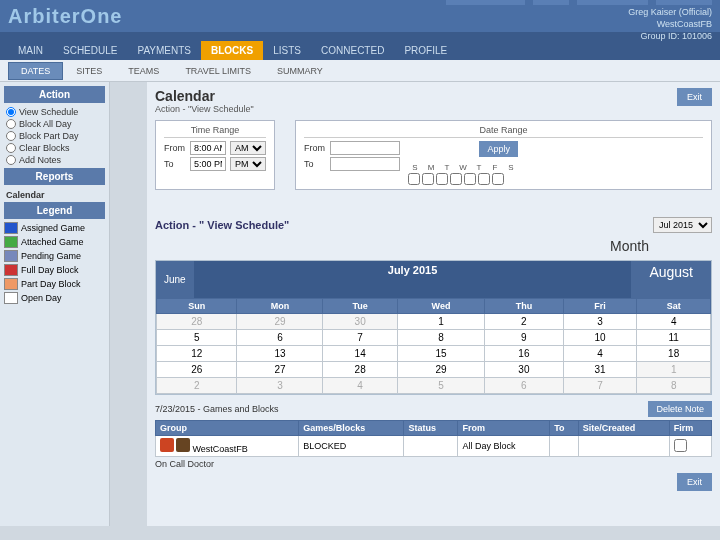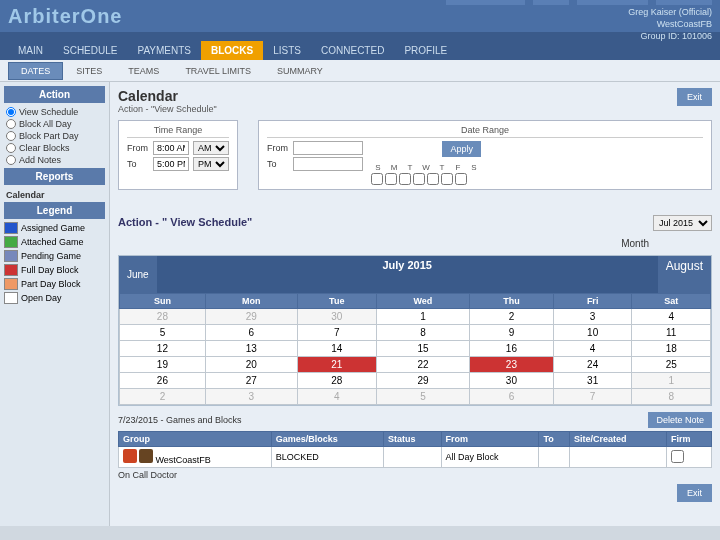--- a/index.html
+++ b/index.html
@@ -17,21 +17,21 @@
     .nav-bar { background: #3a5a8a; height: 28px; display: flex; align-items: flex-end; padding-left: 8px; }
     .nav-item { color: #cde; font-size: 10px; padding: 4px 10px; cursor: pointer; text-transform: uppercase; background: transparent; border: none; }
     .nav-item.active { background: #f0a000; color: white; font-weight: bold; padding-bottom: 4px; }
 
     
     .sub-nav { background: #e8eef5; height: 22px; display: flex; align-items: center; padding-left: 8px; border-bottom: 1px solid #c0c8d0; }
     .sub-nav-item { font-size: 9px; color: #555; padding: 3px 12px; cursor: pointer; text-transform: uppercase; border: 1px solid transparent; }
     .sub-nav-item.active { background: #6a8cba; color: white; border-color: #4a6c9a; }
 
     
-    .main-layout { display: flex; height: 444px; }
+    .main-layout { display: flex; height: 444px; gap: 37px; }
 
     
     .sidebar { width: 110px; background: #e0e8f0; border-right: 1px solid #c0c8d0; padding: 4px; flex-shrink: 0; }
     .sidebar-section { background: #5a7aaa; color: white; font-size: 10px; font-weight: bold; text-align: center; padding: 3px; margin-bottom: 3px; }
     .radio-group { margin-bottom: 2px; }
     .radio-item { display: flex; align-items: center; gap: 3px; font-size: 9px; color: #333; padding: 1px 2px; }
     .radio-item input { width: 10px; height: 10px; }
     .legend-section { margin-top: 0; }
     .legend-item { display: flex; align-items: center; gap: 3px; font-size: 9px; margin-bottom: 2px; }
     .legend-color { width: 14px; height: 12px; border: 1px solid #888; flex-shrink: 0; }
@@ -62,29 +62,29 @@
     .day-labels { display: flex; gap: 2px; font-size: 8px; color: #555; margin-top: 2px; }
     .day-labels span { width: 14px; text-align: center; }
     .day-checks { display: flex; gap: 2px; margin-top: 1px; }
     .day-checks input { width: 12px; height: 12px; }
 
     
     .action-header { font-size: 11px; font-weight: bold; color: #336; margin-bottom: 4px; }
 
     
     .month-nav { display: flex; justify-content: flex-end; align-items: center; gap: 4px; margin-bottom: 3px; }
-    .month-label-sm { font-size: 10px; color: #333; margin-top: 42px; }
+    .month-label-sm { font-size: 14px; color: #333; margin-top: 42px; }
     .month-select { font-size: 9px; border: 1px solid #aaa; padding: 1px; }
 
     
     .cal-outer { border: 1px solid #b0c0d0; background: white; }
     .cal-month-header { display: flex; background: #3a5a8a; color: white; }
     .cal-prev { padding: 13px 8px; font-size: 10px; cursor: pointer; background: #4a6a9a; }
     .cal-month-title { flex: 1; text-align: center; font-size: 11px; font-weight: bold; padding: 3px; }
-    .cal-next { padding: 3px 8px; font-size: 12px; cursor: pointer; background: #4a6a9a; }
+    .cal-next { padding: 3px 18px; font-size: 14px; cursor: pointer; background: #4a6a9a; }
     .cal-table { width: 100%; border-collapse: collapse; }
     .cal-table th { background: #5a7aaa; color: white; font-size: 9px; text-align: center; padding: 2px; border: 1px solid #4a6a9a; }
     .cal-table td { border: 1px solid #c0c8d0; text-align: center; font-size: 10px; padding: 2px 4px; min-height: 18px; cursor: pointer; }
     .cal-table td.other-month { color: #aaa; background: #f5f5f5; }
     .cal-table td.blocked { background: #cc3333; color: white; }
 
     
     .notes-section { margin-top: 6px; }
     .notes-header { display: flex; justify-content: space-between; align-items: center; margin-bottom: 3px; }
     .notes-date { font-size: 9px; color: #333; }
@@ -296,29 +296,20 @@
               <td>11</td>
             </tr>
             <tr>
               <td>12</td>
               <td>13</td>
               <td>14</td>
               <td>15</td>
               <td>16</td>
               <td>4</td>
               <td>18</td>
-            </tr>
-            <tr>
-              <td>19</td>
-              <td>20</td>
-              <td class="blocked">21</td>
-              <td>22</td>
-              <td class="blocked">23</td>
-              <td>24</td>
-              <td>25</td>
             </tr>
             <tr>
               <td>26</td>
               <td>27</td>
               <td>28</td>
               <td>29</td>
               <td>30</td>
               <td>31</td>
               <td class="other-month">1</td>
             </tr>

